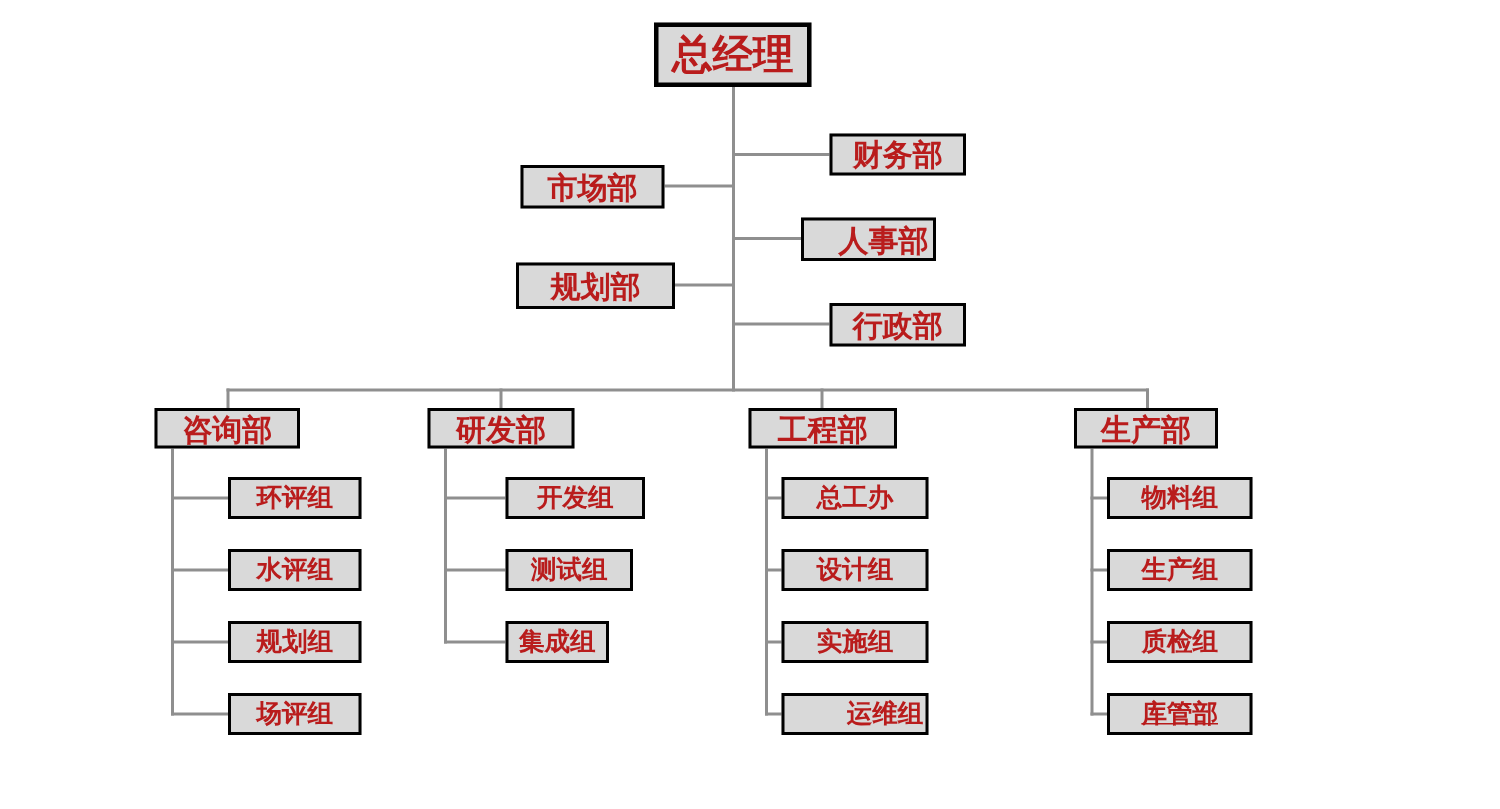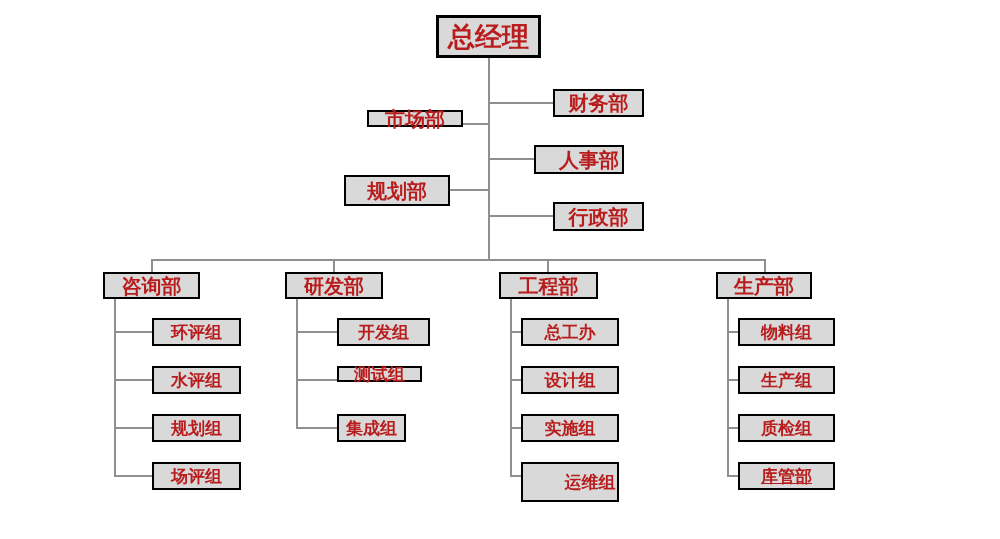--- a/index.html
+++ b/index.html
@@ -62,21 +62,21 @@
   <div class="line" style="left:727px;top:299px;width:2px;height:178px;"></div>
   <div class="line" style="left:727px;top:331px;width:13px;height:2px;"></div>
   <div class="line" style="left:727px;top:379px;width:13px;height:2px;"></div>
   <div class="line" style="left:727px;top:427px;width:13px;height:2px;"></div>
   <div class="line" style="left:727px;top:475px;width:13px;height:2px;"></div>
 
   <div class="node root" style="left:436px;top:15px;width:105px;height:43px;">
     <span>总经理</span>
   </div>
 
-  <div class="node staff" style="left:367px;top:110px;width:96px;height:17px;align-items:center;">
+  <div class="node staff" style="left:347px;top:110px;width:96px;height:29px;align-items:center;">
     <span>市场部</span>
   </div>
   <div class="node staff" style="left:344px;top:175px;width:106px;height:31px;">
     <span>规划部</span>
   </div>
 
   <div class="node staff" style="left:553px;top:89px;width:91px;height:28px;">
     <span>财务部</span>
   </div>
   <div class="node staff" style="left:534px;top:145px;width:90px;height:29px;padding-left:20px;">
@@ -108,37 +108,37 @@
   <div class="node child" style="left:152px;top:414px;width:89px;height:28px;">
     <span>规划组</span>
   </div>
   <div class="node child" style="left:152px;top:462px;width:89px;height:28px;">
     <span>场评组</span>
   </div>
 
   <div class="node child" style="left:337px;top:318px;width:93px;height:28px;">
     <span>开发组</span>
   </div>
-  <div class="node child" style="left:337px;top:366px;width:85px;height:16px;">
+  <div class="node child" style="left:337px;top:366px;width:85px;height:28px;">
     <span>测试组</span>
   </div>
   <div class="node child" style="left:337px;top:414px;width:69px;height:28px;">
     <span>集成组</span>
   </div>
 
   <div class="node child" style="left:521px;top:318px;width:98px;height:28px;">
     <span>总工办</span>
   </div>
   <div class="node child" style="left:521px;top:366px;width:98px;height:28px;">
     <span>设计组</span>
   </div>
   <div class="node child" style="left:521px;top:414px;width:98px;height:28px;">
     <span>实施组</span>
   </div>
-  <div class="node child" style="left:521px;top:462px;width:98px;height:40px;padding-left:40px;">
+  <div class="node child" style="left:521px;top:462px;width:98px;height:28px;padding-left:40px;">
     <span>运维组</span>
   </div>
 
   <div class="node child" style="left:738px;top:318px;width:97px;height:28px;">
     <span>物料组</span>
   </div>
   <div class="node child" style="left:738px;top:366px;width:97px;height:28px;">
     <span>生产组</span>
   </div>
   <div class="node child" style="left:738px;top:414px;width:97px;height:28px;">

